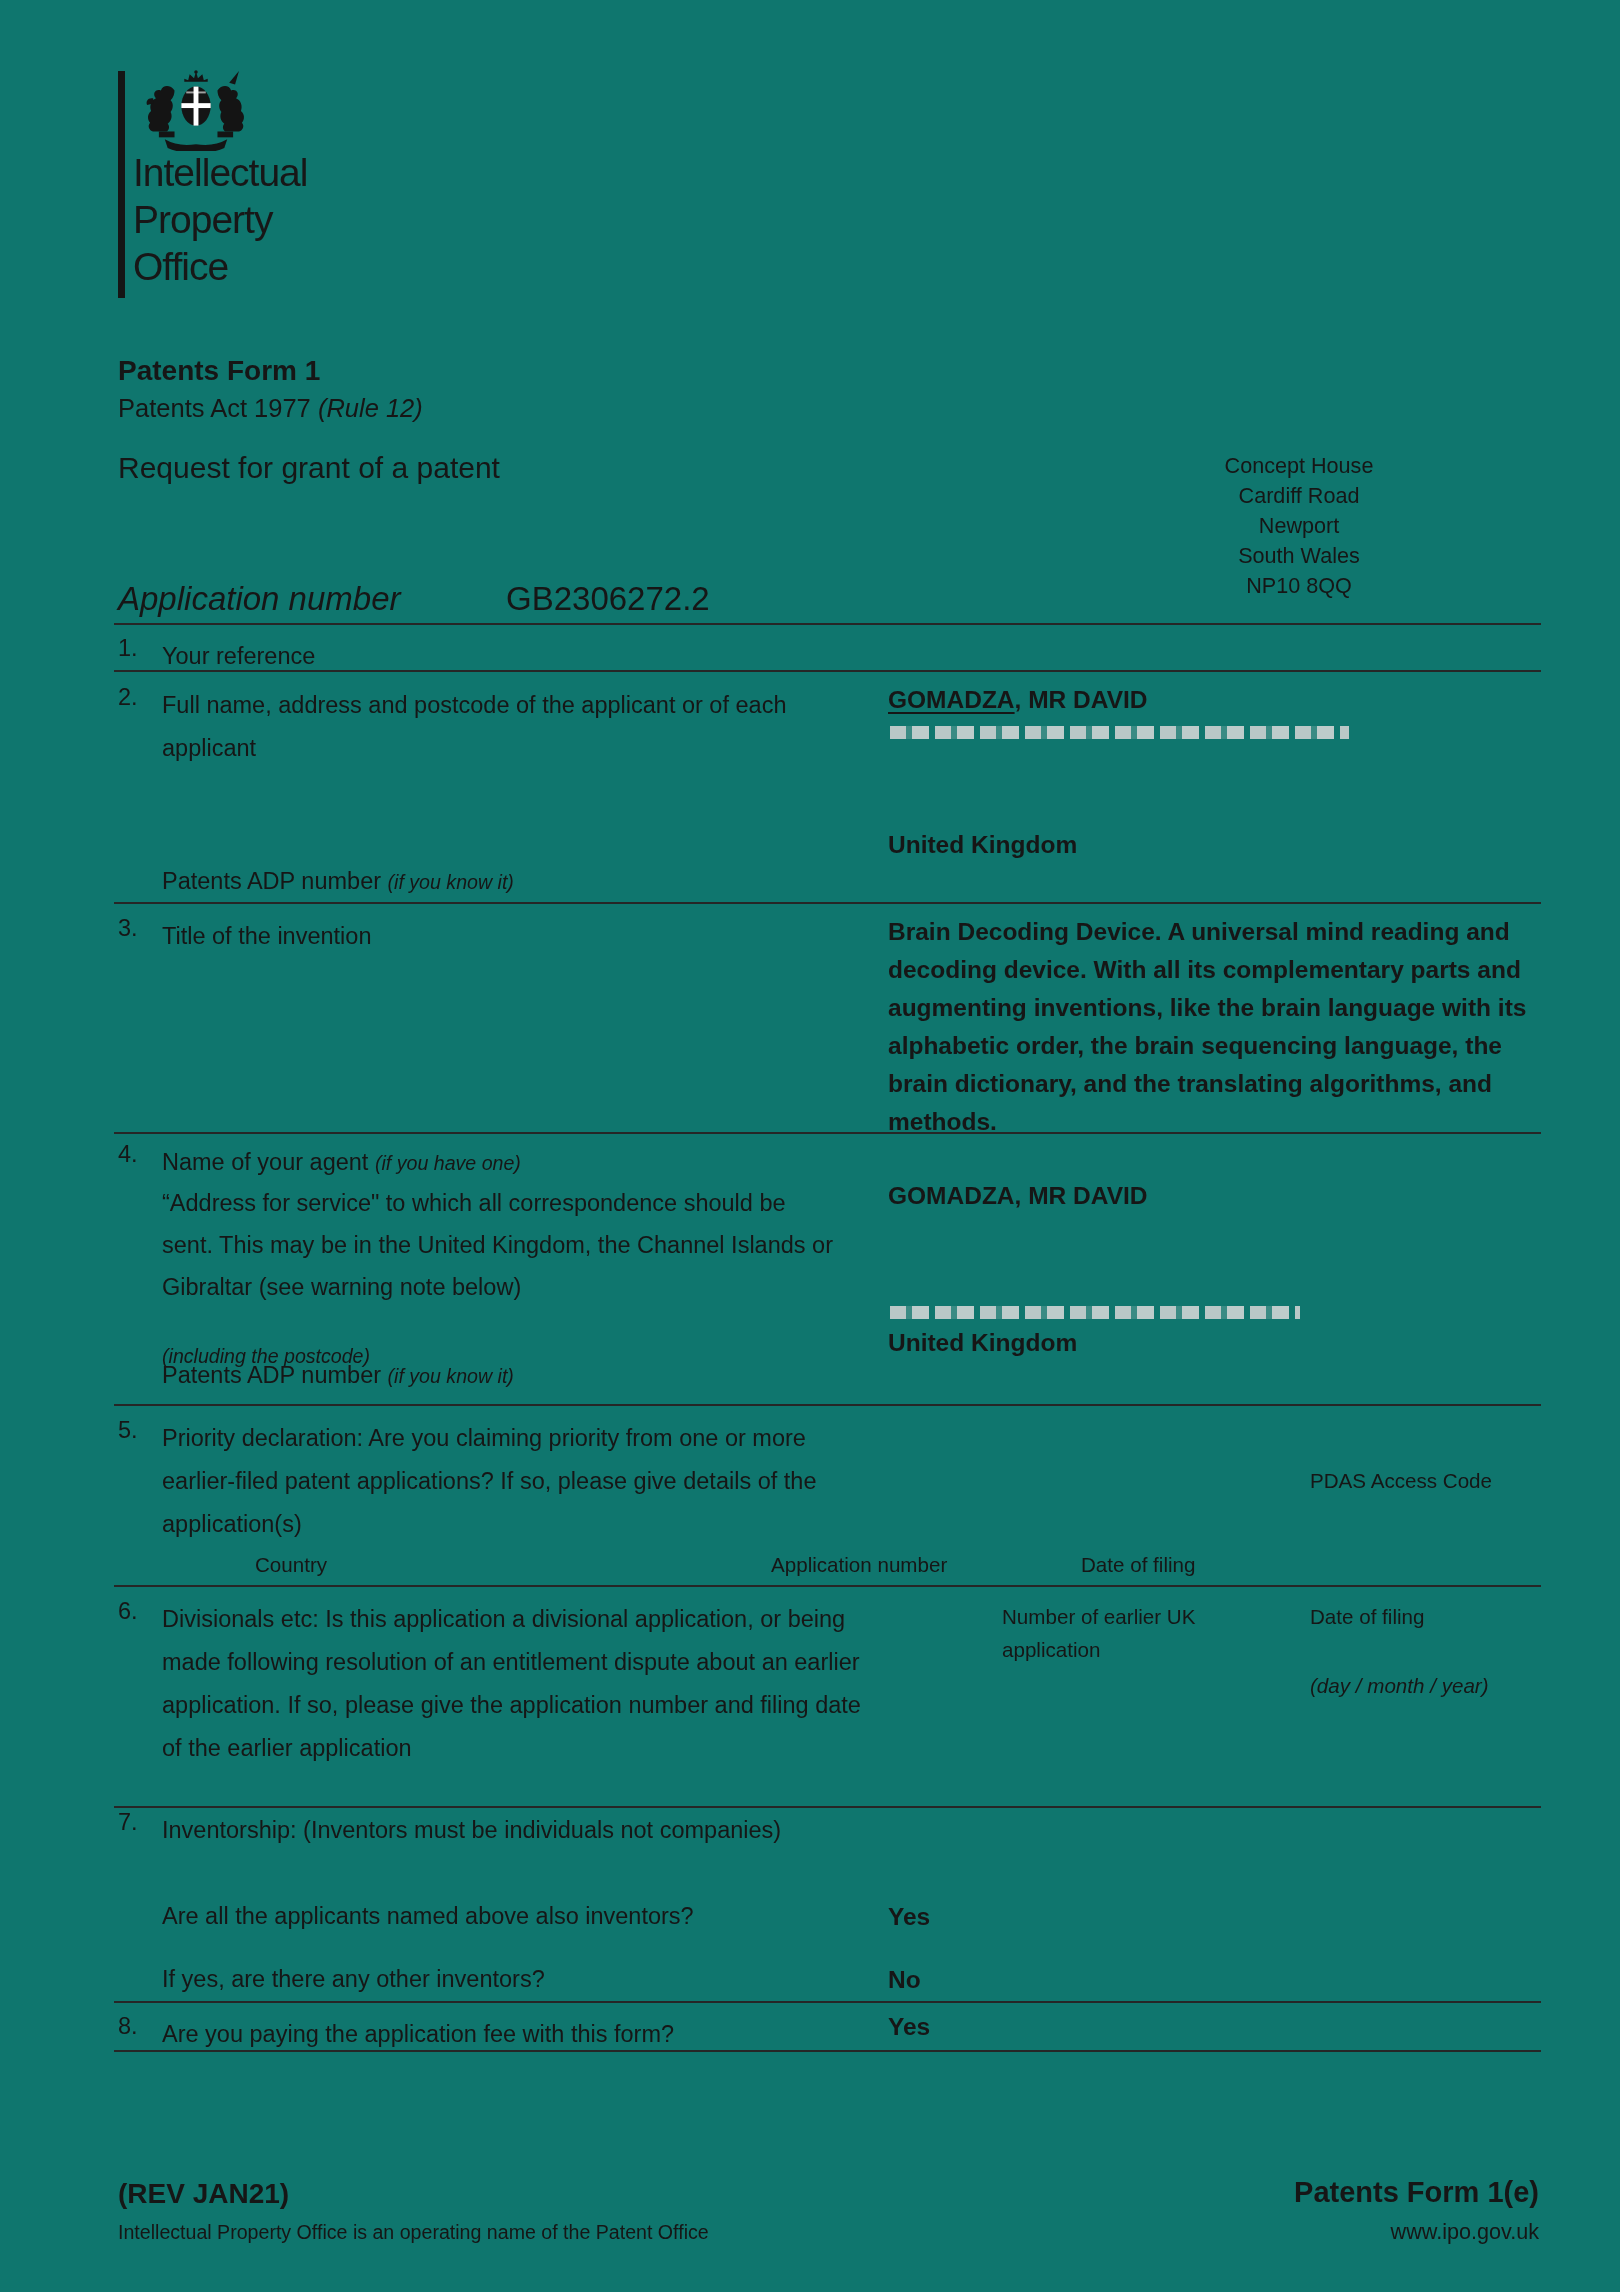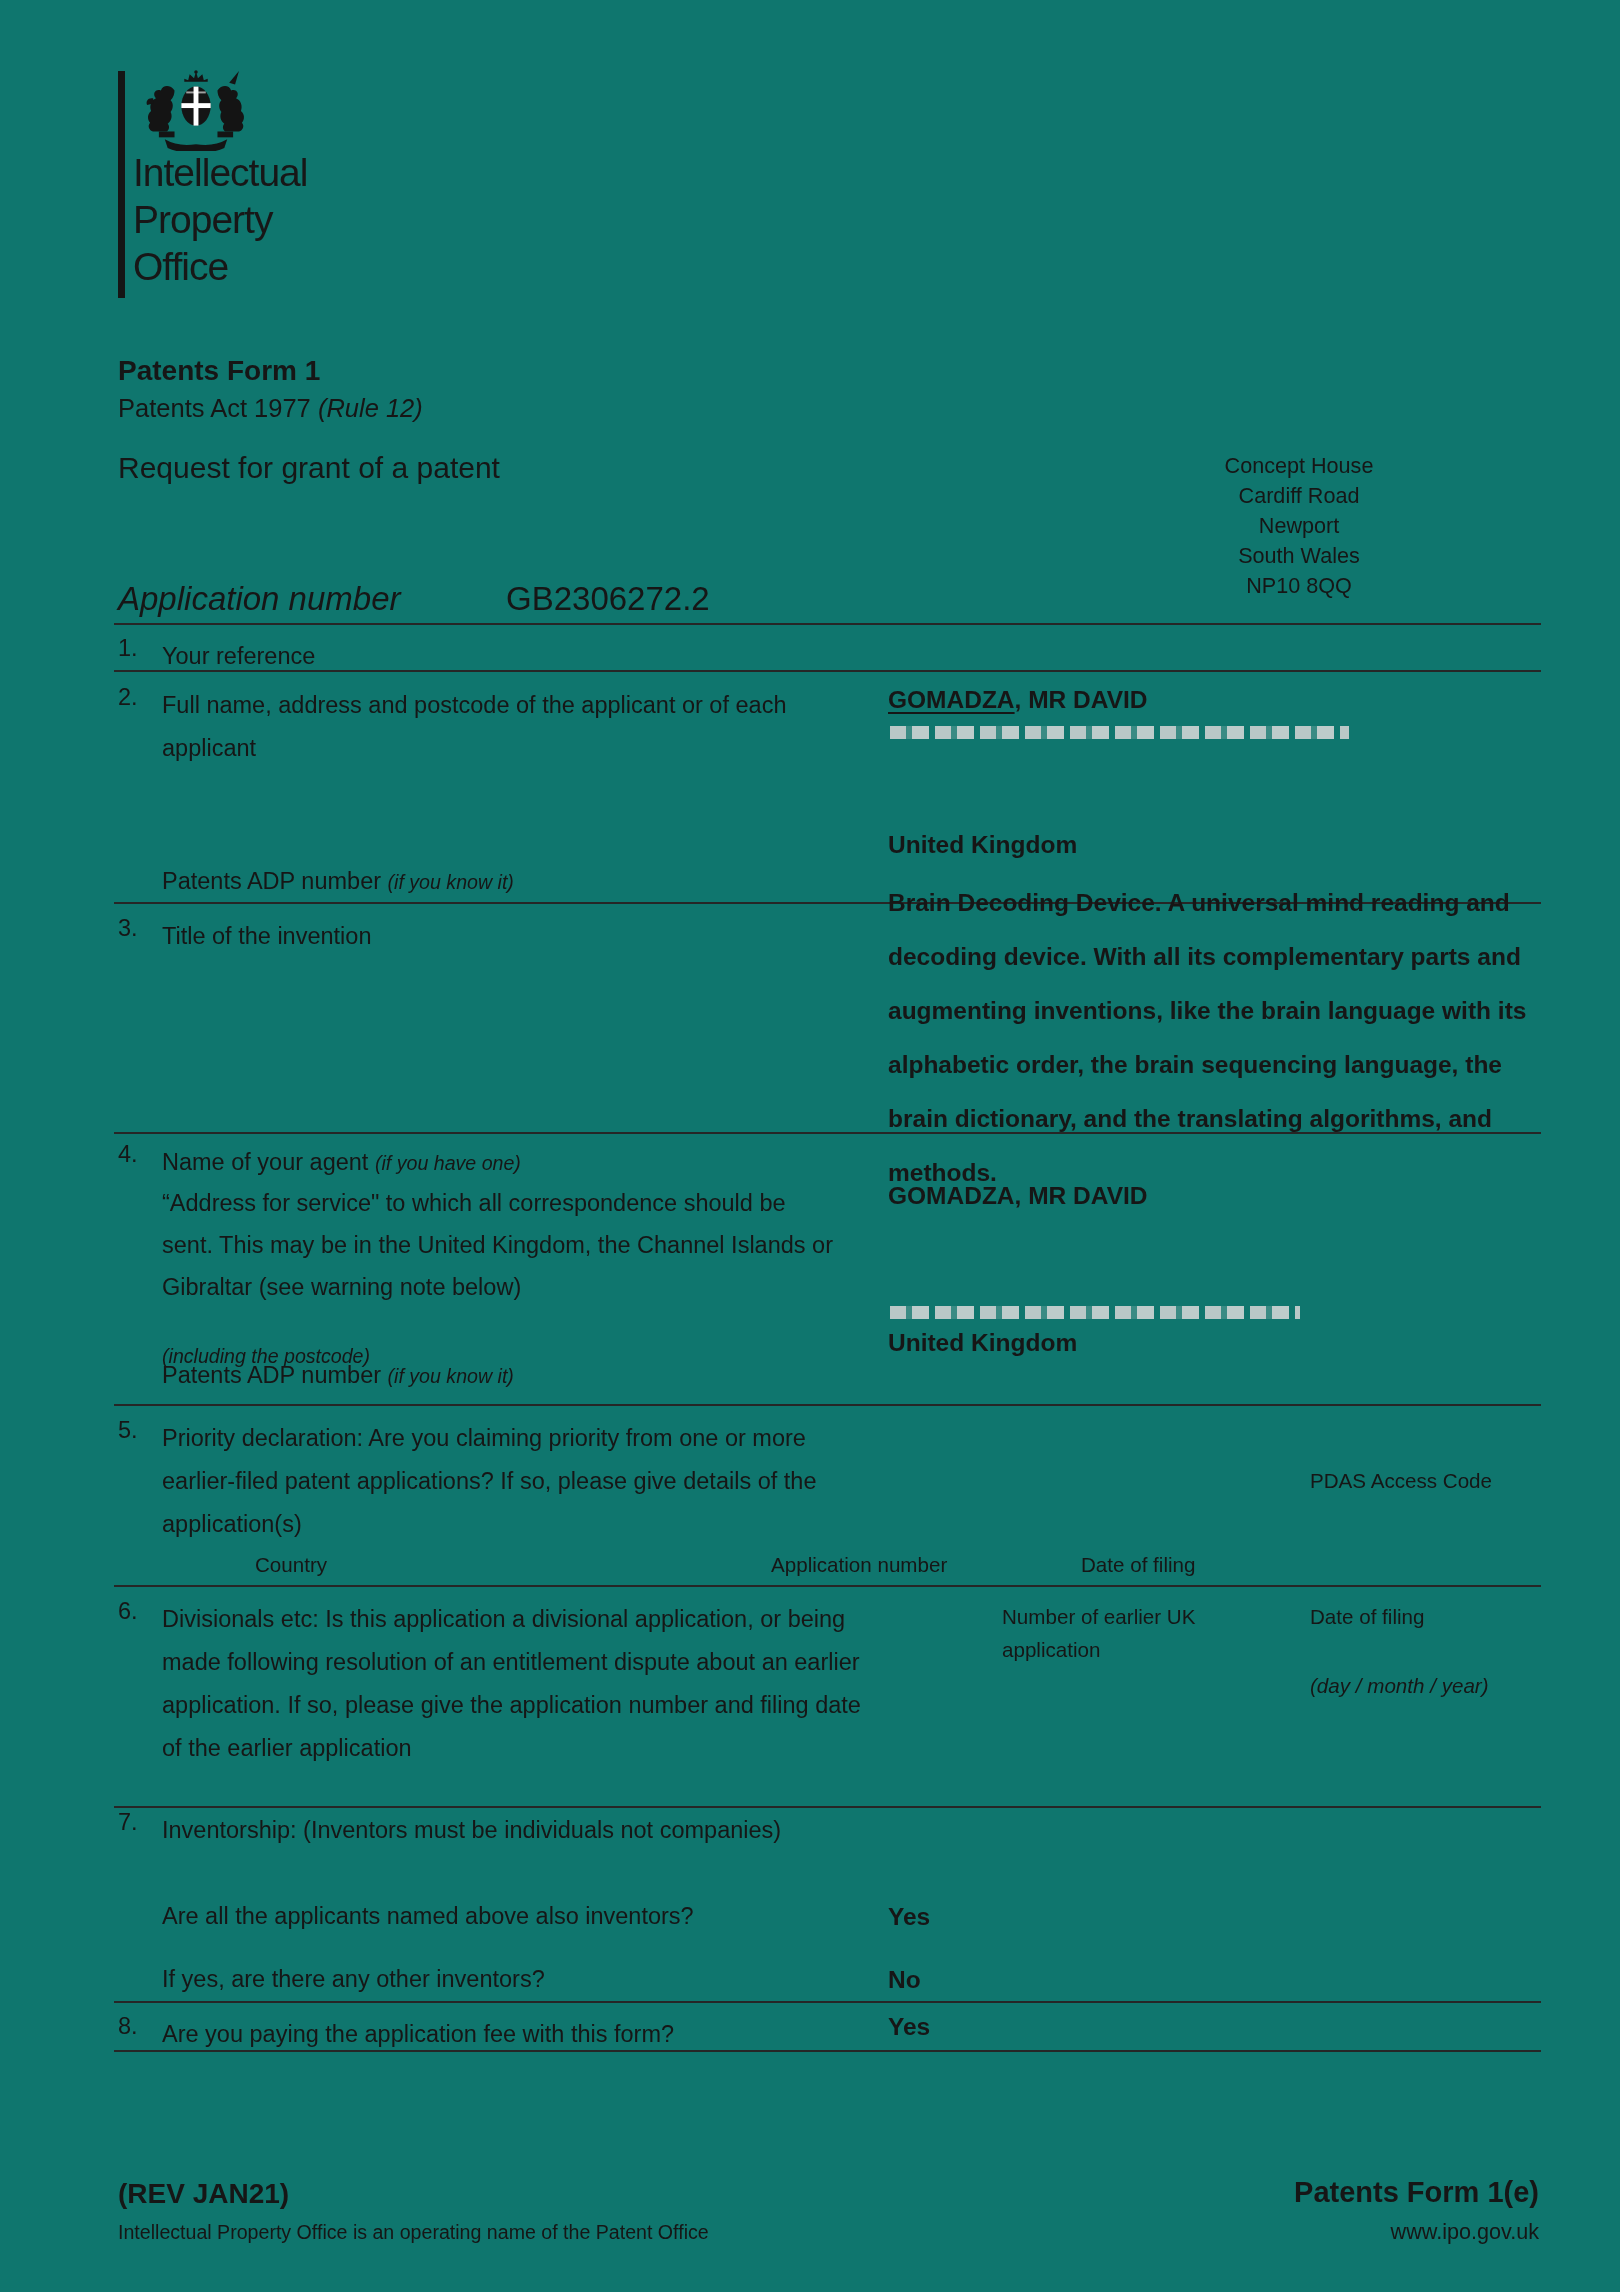--- a/index.html
+++ b/index.html
@@ -37,21 +37,21 @@
   .uname{text-decoration:underline;text-decoration-thickness:2px;text-underline-offset:3.9px;}
   .n1,.l1{top:635px}
   .n2,.l2{top:684px}
   .l2{width:706px}
   .adp2{left:162px;top:868px;font-size:23.5px;}
   .name2{top:686px}
   .ghost{height:12.7px;background:repeating-linear-gradient(90deg,#d7d7d7 0 15.7px,rgba(215,215,215,.25) 15.7px 21.6px,#dcdcdc 21.6px 39px,rgba(255,255,255,0) 39px 45px);filter:blur(0.7px);opacity:.85;}
   .ghost2{left:890px;top:726px;width:459px;}
   .uk2{top:831px}
   .n3,.l3{top:915px}
-  .title3{left:888px;top:876px;width:647px;font-size:24.5px;line-height:54px;font-weight:700;}
+  .title3{left:888px;top:913px;width:647px;font-size:24.5px;line-height:38px;font-weight:700;}
   .n4,.l4a{top:1141px}
   .svc4{left:162px;top:1182px;width:676px;font-size:23.5px;line-height:42px;}
   .pcnote4{left:162px;top:1309px;}
   .adp4{left:162px;top:1362px;font-size:23.5px;}
   .name4{top:1182px}
   .ghost4{left:890px;top:1306px;width:410px;}
   .uk4{top:1329px}
   .n5,.l5{top:1417px}
   .l5{width:676px}
   .colhead{font-size:20.6px;}

